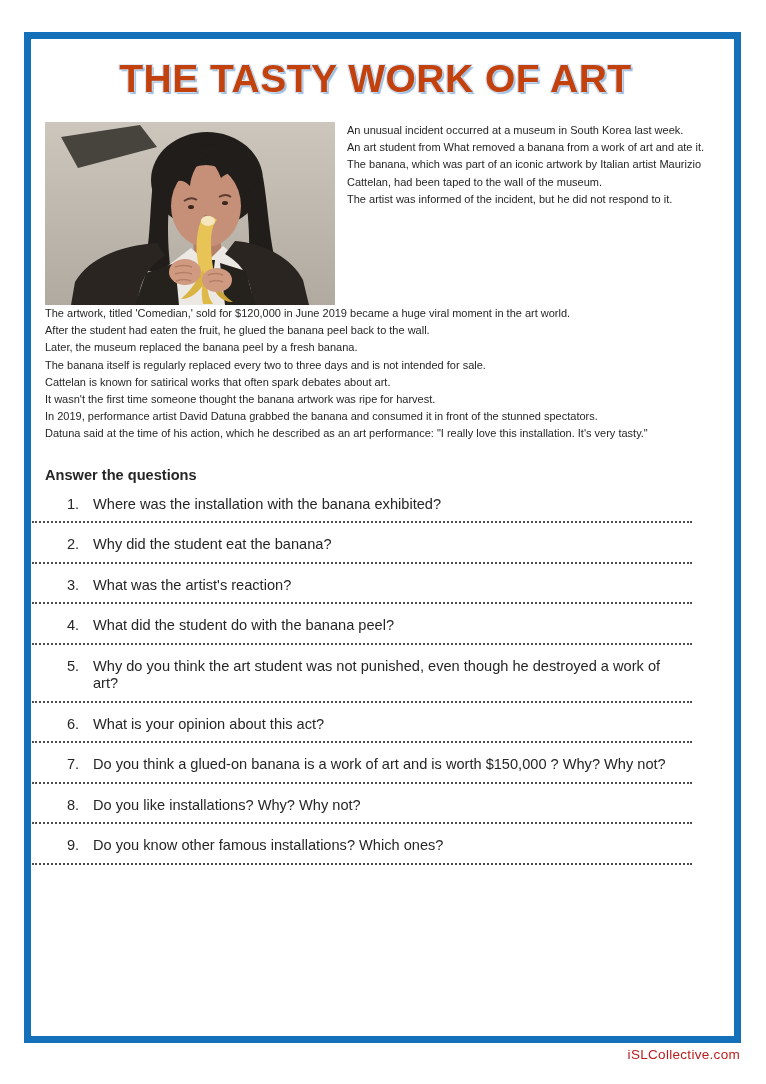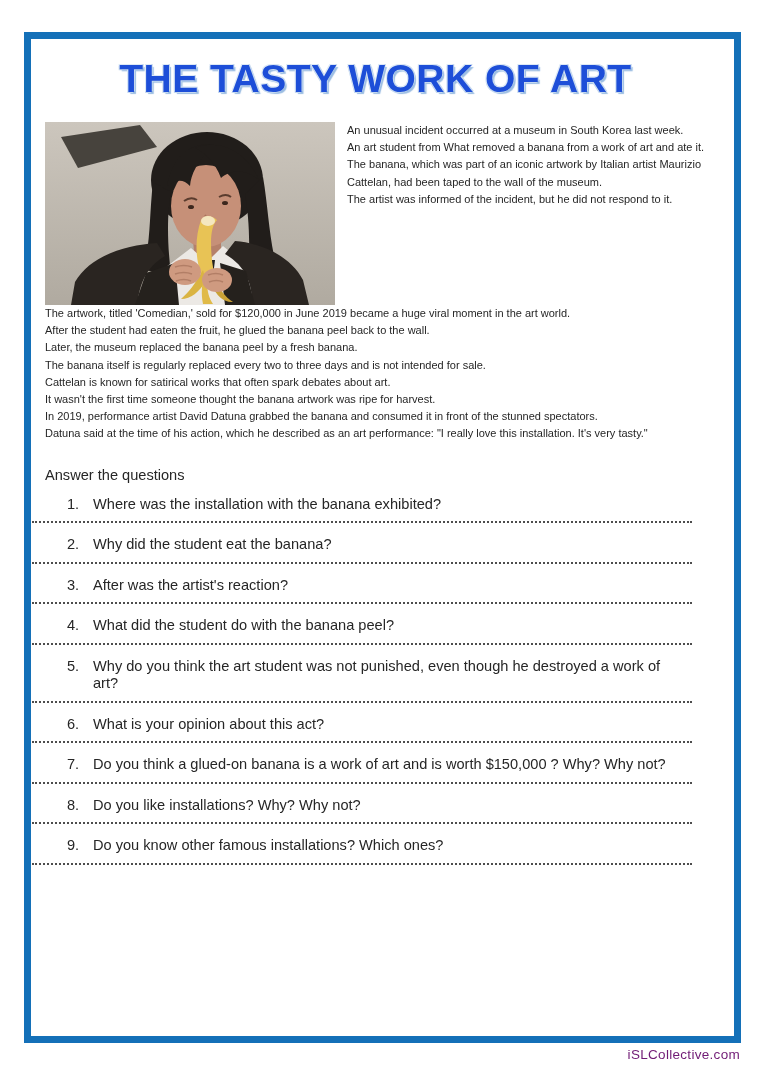--- a/index.html
+++ b/index.html
@@ -7,40 +7,40 @@
     font-family:"Liberation Sans", sans-serif;color:#262626;overflow:hidden;
     position:relative;
   }
   .frame{
     position:absolute;left:24px;top:32px;width:717px;height:1011px;
     border:7px solid #1470b8;box-sizing:border-box;background:#ffffff;
   }
   .content{padding:10px 28px 0 14px;}
   .page-title{
     text-align:center;font-size:39px;font-weight:bold;letter-spacing:.5px;
-    color:#1d4ed8;margin:8px 0 21px 0;
+    color:#c2410c;margin:8px 0 21px 0;
     text-shadow:-1px -1px 0 #dde9f6, 1px -1px 0 #c6d9ef, -1px 1px 0 #c6d9ef, 2px 2px 1px #9bbde2;
     white-space:nowrap;
   }
   .article-row{display:flex;align-items:flex-start;}
   .photo-wrap{flex:none;width:290px;height:183px;}
   .col-text{margin-left:12px;flex:1;}
   .body-text{font-size:11px;line-height:17.2px;}
   .body-text p{margin:0;}
   .full-text{margin-top:0;}
-  .q-heading{font-weight:normal;font-size:14.6px;margin:24px 0 8px 0;}
+  .q-heading{font-weight:bold;font-size:14.6px;margin:24px 0 8px 0;}
   .q-row{display:flex;padding-left:22px;margin-top:13px;font-size:14.6px;line-height:17.5px;}
   .q-num{flex:none;width:26px;}
   .q-text{flex:1;padding-right:40px;}
   .dotline{
     height:2px;border-bottom:2px dotted #4d4d4d;
     margin:6px 14px 0 -13px;
   }
   .footer-brand{
-    position:absolute;right:26px;top:1047px;font-size:13.5px;color:#701a75;
+    position:absolute;right:26px;top:1047px;font-size:13.5px;color:#b91c1c;
     letter-spacing:.3px;
   }
 </style>
 </head>
 <body>
 
 <div class="frame">
   <div class="content">
 
     <h1 class="page-title">THE TASTY WORK OF ART</h1>
@@ -122,21 +122,21 @@
         <div class="q-row">
           <span class="q-num">2.</span>
           <span class="q-text">Why did the student eat the banana?</span>
         </div>
         <div class="dotline"></div>
       </div>
 
       <div>
         <div class="q-row">
           <span class="q-num">3.</span>
-          <span class="q-text">After was the artist's reaction?</span>
+          <span class="q-text">What was the artist's reaction?</span>
         </div>
         <div class="dotline"></div>
       </div>
 
       <div>
         <div class="q-row">
           <span class="q-num">4.</span>
           <span class="q-text">What did the student do with the banana peel?</span>
         </div>
         <div class="dotline"></div>

